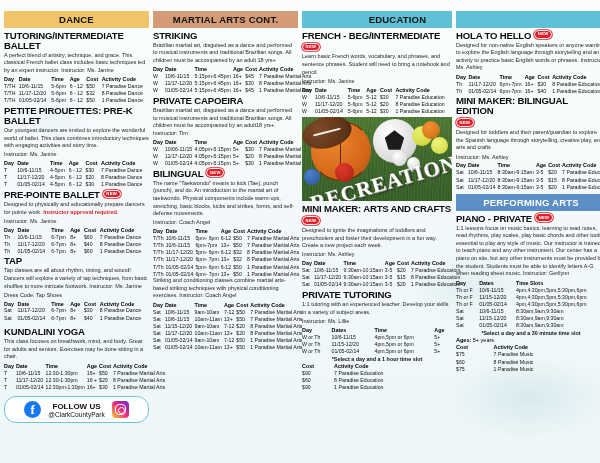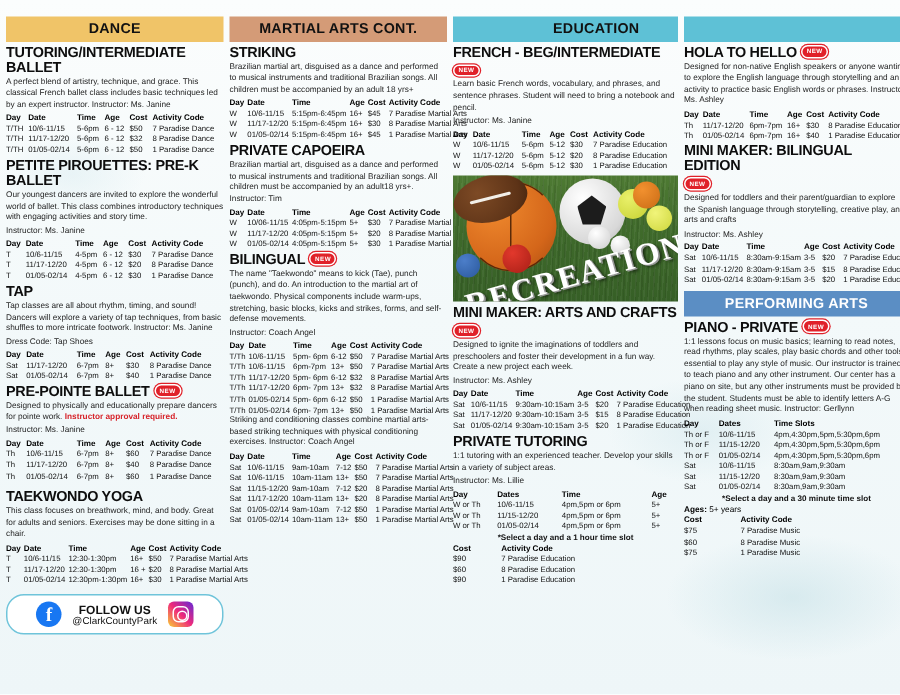--- a/index.html
+++ b/index.html
@@ -264,56 +264,20 @@
           <td>6 - 12</td>
           <td>$30</td>
           <td>1 Paradise Dance</td>
         </tr>
       </tbody>
           </table>
     </div>
 
     <div>
       <div class="prog-title">
-            <span class="tt">TAP</span>
-          </div>
-      <div class="desc">Tap classes are all about rhythm, timing, and sound! Dancers will explore a variety of tap techniques, from basic shuffles to more intricate footwork. Instructor: Ms. Janine</div>
-      <div class="instr">Dress Code: Tap Shoes</div>
-      <table class="sched">
-        <tbody>
-              <tr>
-          <th>Day</th>
-          <th>Date</th>
-          <th>Time</th>
-          <th>Age</th>
-          <th>Cost</th>
-          <th>Activity Code</th>
-        </tr>
-        <tr>
-          <td>Sat</td>
-          <td>11/17-12/20</td>
-          <td>6-7pm</td>
-          <td>8+</td>
-          <td>$30</td>
-          <td>8 Paradise Dance</td>
-        </tr>
-        <tr>
-          <td>Sat</td>
-          <td>01/05-02/14</td>
-          <td>6-7pm</td>
-          <td>8+</td>
-          <td>$40</td>
-          <td>1 Paradise Dance</td>
-        </tr>
-      </tbody>
-          </table>
-    </div>
-
-    <div>
-      <div class="prog-title">
         <span class="tt">PRE-POINTE BALLET</span>
         <span class="badge-new">NEW</span>
       </div>
       <div class="desc"><span>Designed to physically and educationally prepare dancers for pointe work. </span><span class="hl">Instructor approval required.</span></div>
       <div class="instr">Instructor: Ms. Janine</div>
       <table class="sched">
         <tbody>
               <tr>
           <th>Day</th>
           <th>Date</th>
@@ -343,25 +307,61 @@
           <td>01/05-02/14</td>
           <td>6-7pm</td>
           <td>8+</td>
           <td>$60</td>
           <td>1 Paradise Dance</td>
         </tr>
       </tbody>
           </table>
     </div>
 
+    <div>
+      <div class="prog-title">
+            <span class="tt">TAP</span>
+          </div>
+      <div class="desc">Tap classes are all about rhythm, timing, and sound! Dancers will explore a variety of tap techniques, from basic shuffles to more intricate footwork. Instructor: Ms. Janine</div>
+      <div class="instr">Dress Code: Tap Shoes</div>
+      <table class="sched">
+        <tbody>
+              <tr>
+          <th>Day</th>
+          <th>Date</th>
+          <th>Time</th>
+          <th>Age</th>
+          <th>Cost</th>
+          <th>Activity Code</th>
+        </tr>
+        <tr>
+          <td>Sat</td>
+          <td>11/17-12/20</td>
+          <td>6-7pm</td>
+          <td>8+</td>
+          <td>$30</td>
+          <td>8 Paradise Dance</td>
+        </tr>
+        <tr>
+          <td>Sat</td>
+          <td>01/05-02/14</td>
+          <td>6-7pm</td>
+          <td>8+</td>
+          <td>$40</td>
+          <td>1 Paradise Dance</td>
+        </tr>
+      </tbody>
+          </table>
+    </div>
+
     <div class="gap4"></div>
 
     <div>
       <div class="prog-title">
-            <span class="tt">TAEKWONDO YOGA</span>
+            <span class="tt">KUNDALINI YOGA</span>
           </div>
       <div class="desc">This class focuses on breathwork, mind, and body. Great for adults and seniors. Exercises may be done sitting in a chair.</div>
       <table class="sched">
         <tbody>
               <tr>
           <th>Day</th>
           <th>Date</th>
           <th>Time</th>
           <th>Age</th>
           <th>Cost</th>

